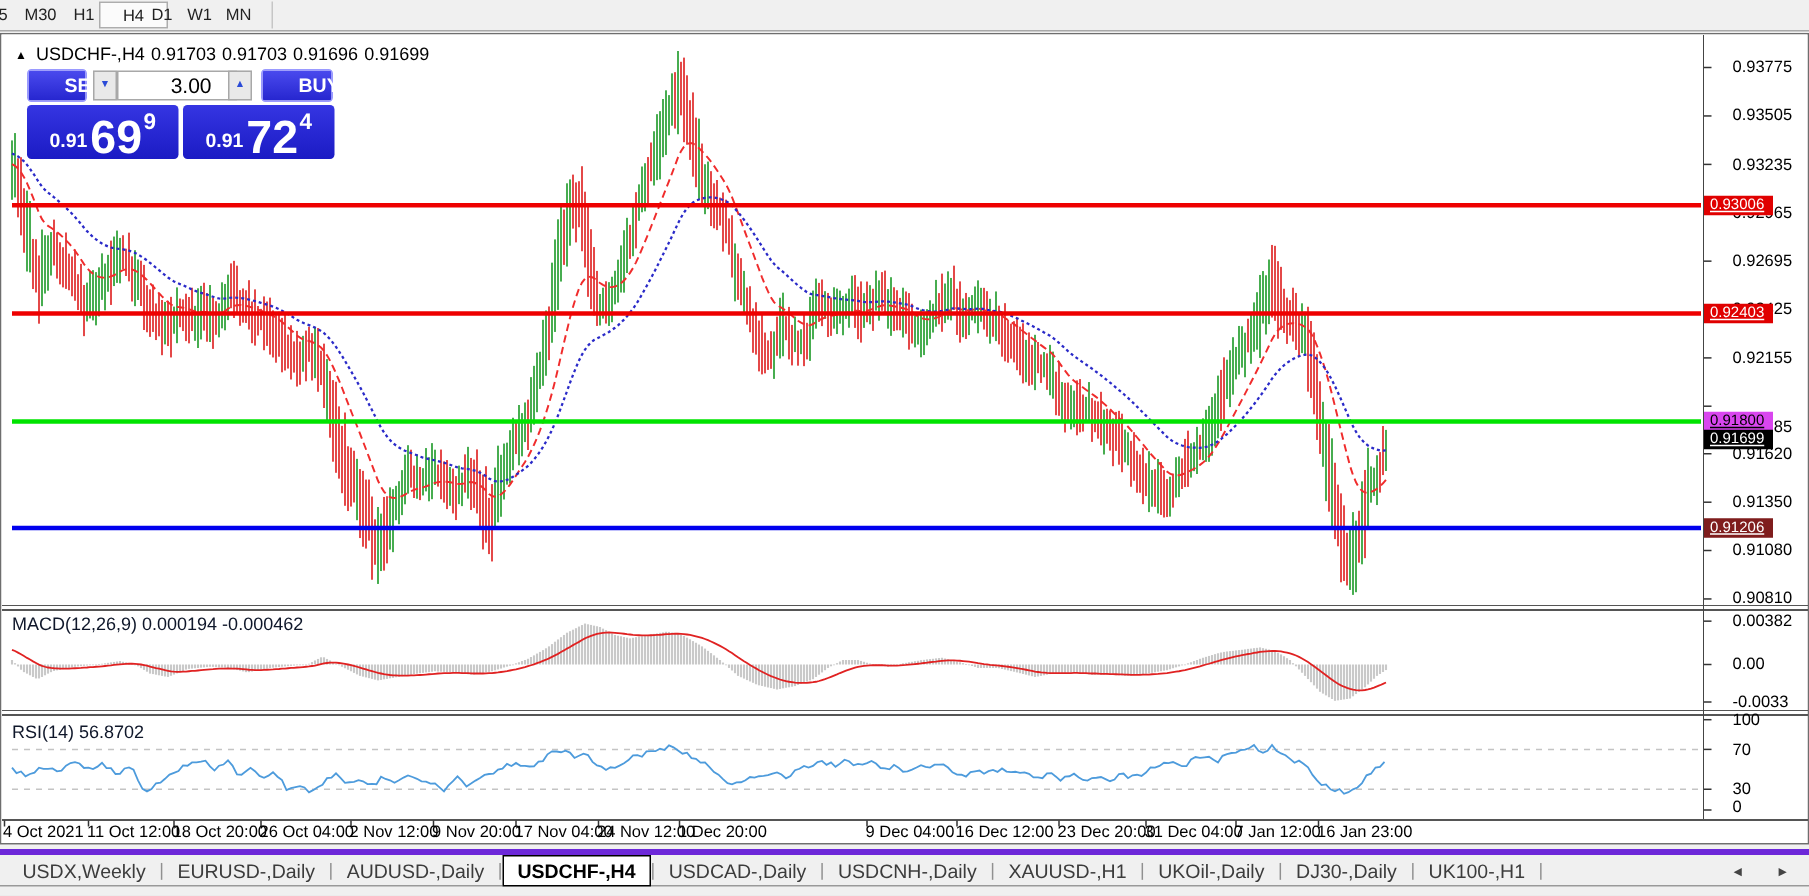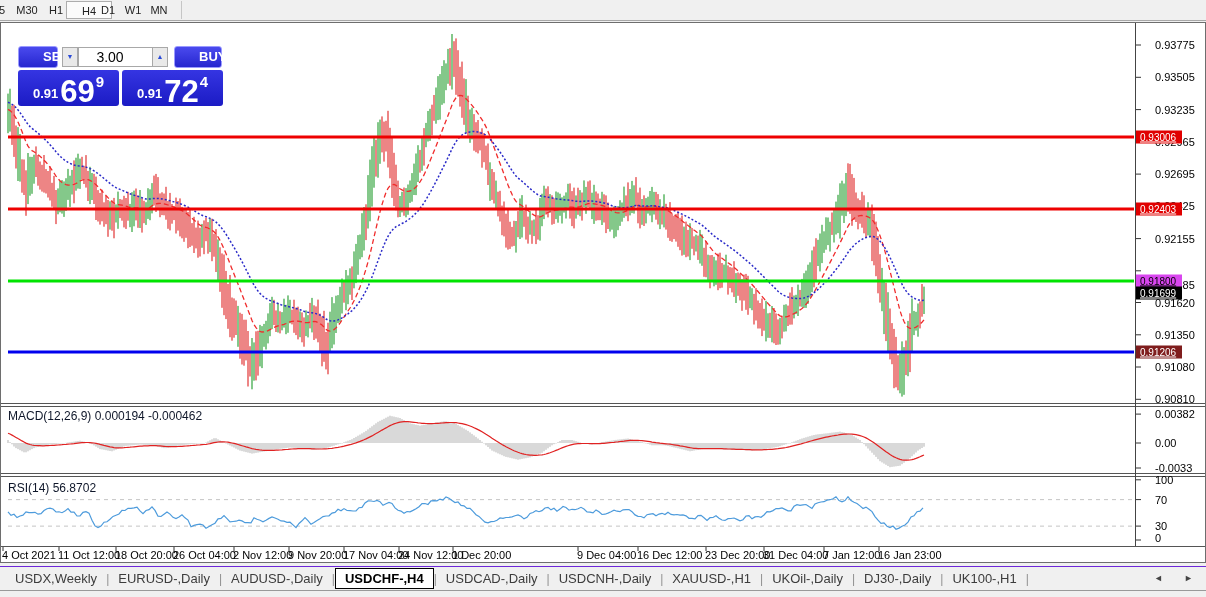--- a/index.html
+++ b/index.html
@@ -28,38 +28,38 @@
   .chart-header span { margin-right:4px; }
 
   
   .tp-btn { position:absolute; color:#fff; font-weight:bold; font-size:13px; text-align:center;
             background:linear-gradient(#4a4aee,#2626cf); border:1px solid #9a9aff; border-radius:3px;padding-left:24px; }
   .tp-sell { left:18px; top:46px; width:40px; height:22px; line-height:20px; }
   .tp-buy  { left:174px; top:46px; width:48px; height:22px; line-height:20px; }
   .tp-spin { position:absolute; top:47px; width:16px; height:20px; background:#e9e9e9; border:1px solid #a8a8a8;
              font-size:7px; color:#2b4bd7; text-align:center; line-height:18px; }
   .tp-vol  { position:absolute; left:78px; top:47px; width:80px; height:20px; border:1px solid #a8a8a8;
-             font-size:14px; text-align:center; padding-right:16px; font-family:"Liberation Sans",sans-serif; }
+             font-size:14px; text-align:right; padding-right:16px; font-family:"Liberation Sans",sans-serif; }
   .tp-price { position:absolute; top:70px; width:101px; height:36px; border-radius:3px;
               background:linear-gradient(#3535e2,#1b1bc4); color:#fff; display:flex;
               align-items:flex-end; justify-content:center; }
   .tp-price .pfx { font-size:13px; font-weight:bold; margin:0 2px 5px 0; }
   .tp-price .big { font-size:31px; font-weight:bold; line-height:0.95; }
   .tp-price .sup { font-size:15px; font-weight:bold; align-self:flex-start; margin:3px 0 0 1px; }
 
   .ind-label { position:absolute; font-size:12px; color:#0f172a; white-space:nowrap; }
 
   .price-tick { position:absolute; left:1143px; transform:translateY(-50%); font-size:11px; color:#000; white-space:nowrap;padding-left:12px; }
   .axis-badge { position:absolute; left:1136px; transform:translateY(-50%); font-size:10px;
                 padding:1px 4px 1px 4px; min-width:46px; white-space:nowrap;text-decoration:underline; }
   .time-label { position:absolute; top:549px; font-size:11px; color:#000; white-space:nowrap; }
 
   
   .tab-bar { position:absolute; left:0; top:566px; width:1206px; height:25px; background:#f0f0f0;
-             border-top:1px solid #6d28d9; border-bottom:1px solid #999; display:flex; align-items:center;
+             border-top:4px solid #6d28d9; border-bottom:1px solid #999; display:flex; align-items:center;
              padding-left:6px; z-index:40; }
   .tab { font-size:13px; color:#3c3c3c; padding:3px 9px; white-space:nowrap; cursor:default; }
   .tab.active { background:#fff; border:1px solid #000; font-weight:bold; color:#000; padding:2px 9px; }
   .tab-sep { color:#909090; font-size:12px; }
   .tab-scroll { position:absolute; top:6px; font-size:9px; color:#444; cursor:default; }
   .bottom-strip { position:absolute; left:0; top:592px; width:1206px; height:5px; background:#f0f0f0; z-index:40; }
 </style>
 </head>
 <body>
 
@@ -1033,20 +1033,23 @@
       <line x1="453" y1="547" x2="453" y2="551" stroke="#333" stroke-width="1"></line>
       <line x1="578" y1="547" x2="578" y2="551" stroke="#333" stroke-width="1"></line>
       <line x1="638" y1="547" x2="638" y2="551" stroke="#333" stroke-width="1"></line>
       <line x1="706" y1="547" x2="706" y2="551" stroke="#333" stroke-width="1"></line>
       <line x1="764" y1="547" x2="764" y2="551" stroke="#333" stroke-width="1"></line>
       <line x1="824" y1="547" x2="824" y2="551" stroke="#333" stroke-width="1"></line>
       <line x1="879" y1="547" x2="879" y2="551" stroke="#333" stroke-width="1"></line>
     </svg>
 
   <div class="overlays">
+    <div class="chart-header">
+      <span class="tri">▲</span><span>USDCHF-,H4</span><span>0.91703</span><span>0.91703</span><span>0.91696</span><span>0.91699</span>
+    </div>
 
     <div>
       <div class="tp-btn tp-sell">SELL</div>
       <div class="tp-spin" style="left:62px">
         <span>▼</span></div>
       <input class="tp-vol" value="3.00" style="">
       <div class="tp-spin" style="left:152px">
         <span>▲</span></div>
       <div class="tp-btn tp-buy">BUY</div>
 

